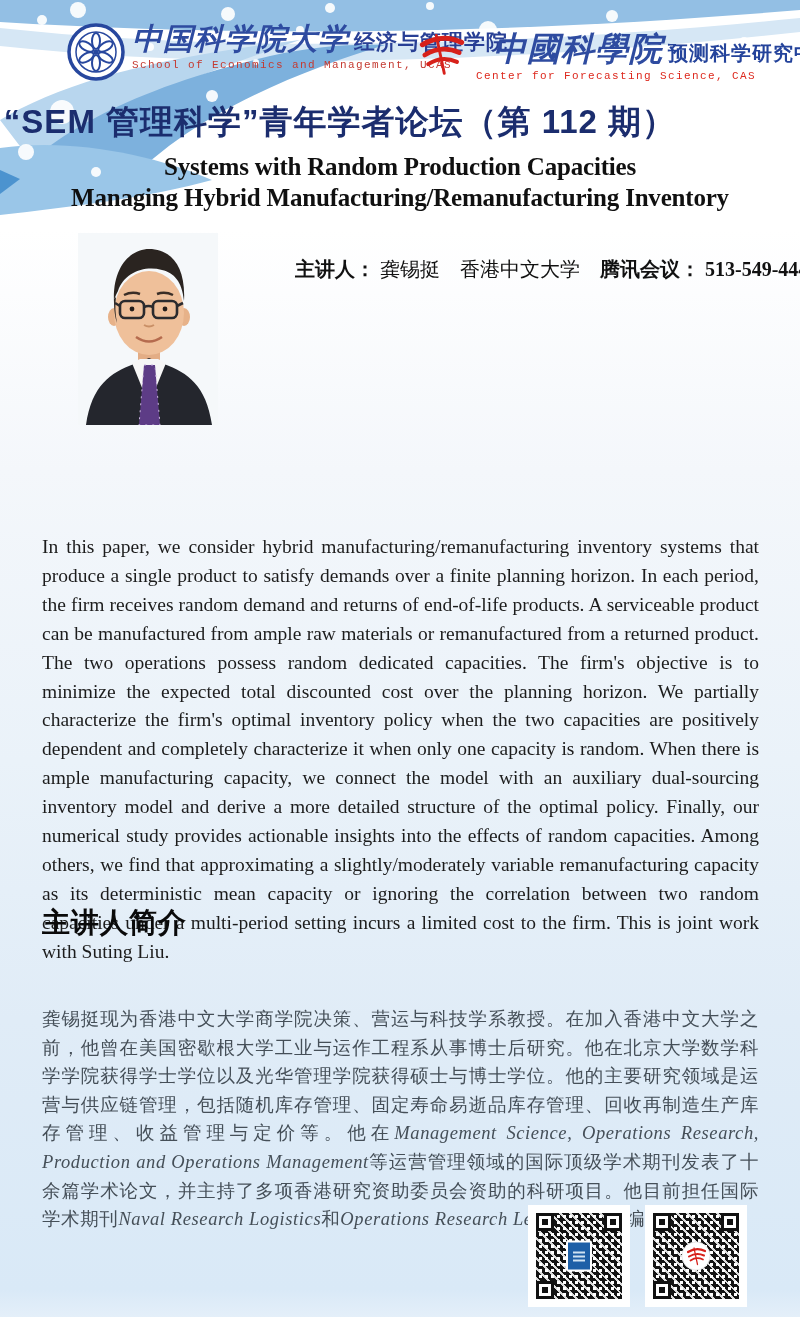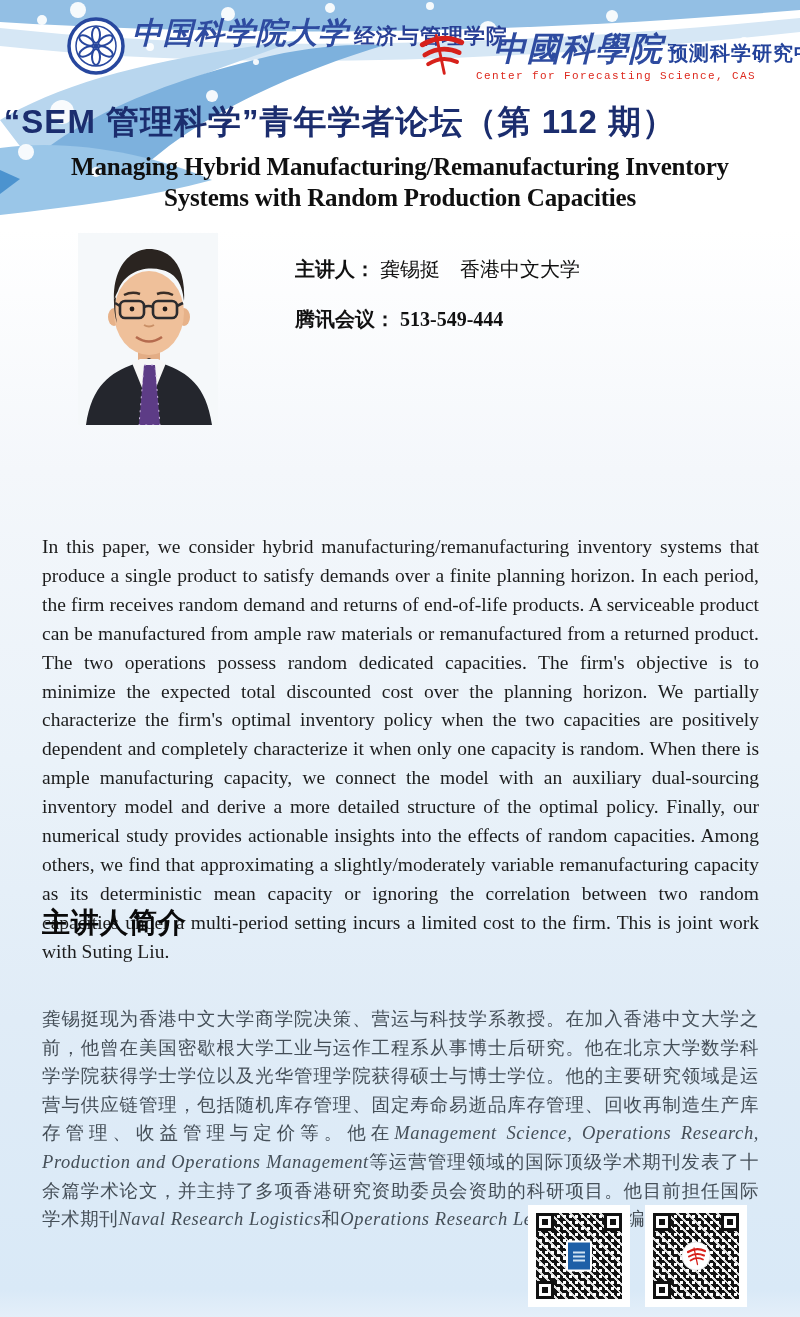--- a/index.html
+++ b/index.html
@@ -3,38 +3,38 @@
 <meta charset="utf-8">
 <style>
   html,body{margin:0;padding:0;}
   body{width:800px;font-family:"Liberation Sans",sans-serif;}
   .poster{
     position:relative;width:800px;height:1317px;overflow:hidden;
     background:linear-gradient(180deg,#ffffff 0px,#ffffff 230px,#f4f7fb 470px,#eaf2f9 760px,#e0ecf7 1020px,#d9e9f7 1290px,#e4eff9 1317px);
   }
   .banner{position:absolute;top:0;left:0;width:800px;height:215px;}
   
-  .logo-left{position:absolute;left:66px;top:16px;display:flex;align-items:flex-start;gap:6px;}
+  .logo-left{position:absolute;left:66px;top:22px;display:flex;align-items:flex-start;gap:6px;}
   .logo-right{position:absolute;left:416px;top:32px;display:flex;align-items:flex-start;gap:8px;}
   .logo-text{display:flex;flex-direction:column;}
   .logo-row1{display:flex;align-items:baseline;gap:5px;white-space:nowrap;}
   .callig{font-family:"Liberation Serif",serif;font-weight:bold;font-style:italic;color:#2e4ba0;font-size:30px;line-height:34px;letter-spacing:1px;}
   .callig.big{font-size:33px;margin-left:17px;}
   .cn-sub{font-weight:bold;color:#283f95;font-size:21px;letter-spacing:1px;}
   .cn-sub2{font-weight:600;color:#24439b;font-size:20px;letter-spacing:1px;}
   .en-red{font-family:"Liberation Mono",monospace;color:#c43a31;font-size:11px;letter-spacing:1.4px;margin-top:3px;white-space:nowrap;}
   .en-red.bright{color:#dd281d;}
   
   .series-title{position:absolute;top:100px;left:0;width:680px;text-align:center;
     font-weight:bold;font-size:33px;color:#1b2d6e;letter-spacing:1px;}
   .talk-title{position:absolute;top:151px;left:0;width:800px;text-align:center;
     font-family:"Liberation Serif",serif;font-weight:bold;font-size:25px;line-height:31px;color:#101010;letter-spacing:-0.2px;}
   
   .photo{position:absolute;left:78px;top:233px;width:140px;height:192px;}
-  .details{position:absolute;left:295px;top:254px;width:480px;display:flex;flex-direction:column;gap:20px;
+  .details{position:absolute;left:295px;top:254px;width:480px;display:flex;flex-direction:row;gap:20px;
     font-family:"Liberation Serif",serif;font-size:20px;color:#111;}
   .detail-row{line-height:30px;white-space:nowrap;}
   .d-label{font-weight:bold;}
   .d-bold{font-weight:bold;}
   
   .section-heading{position:absolute;left:42px;font-weight:bold;font-size:28px;color:#0a0a0a;letter-spacing:1px;}
   .abstract-heading{top:478px;}
   .bio-heading{top:904px;}
   .abstract-body{position:absolute;left:42px;top:533px;width:717px;
     font-family:"Liberation Serif",serif;font-size:19.5px;line-height:28.9px;color:#1c1c1c;
@@ -119,42 +119,43 @@
           <ellipse cx="30" cy="19" rx="4" ry="8" transform="rotate(300 30 30)"></ellipse>
         </g>
         <circle cx="30" cy="30" r="2.6" fill="#27479e"></circle>
       </svg>
     </span>
     <span class="logo-text">
       <span class="logo-row1">
         <span class="callig">中国科学院大学</span>
         <span class="cn-sub">经济与管理学院</span>
       </span>
+      <span class="en-red">School of Economics and Management, UCAS</span>
     </span>
   </div>
 
   <div class="logo-right">
     <span>
       <svg width="52" height="46" viewBox="0 0 40 40">
           <use href="#cas-swirl"></use>
         </svg>
     </span>
     <span class="logo-text">
       <span class="logo-row1">
         <span class="callig big">中國科學院</span>
         <span class="cn-sub2">预测科学研究中心</span>
       </span>
       <span class="en-red bright">Center for Forecasting Science, CAS</span>
     </span>
   </div>
 
   <div class="series-title">“SEM 管理科学”青年学者论坛（第 112 期）</div>
   <div class="talk-title">
+    <div>Systems with Random Production Capacities</div>
     <div>Managing Hybrid Manufacturing/Remanufacturing Inventory</div>
-    <div>Systems with Random Production Capacities</div>
   </div>
 
   <div class="photo">
     <svg width="140" height="192" viewBox="0 0 140 192" xmlns="http://www.w3.org/2000/svg">
       <rect x="0" y="0" width="140" height="192" fill="#f5f8fa"></rect>
       <rect x="60" y="104" width="22" height="32" rx="8" fill="#e3ad85"></rect>
       <path d="M8 192 C14 152 32 140 56 131 L71 125 L86 131 C110 140 128 152 134 192 Z" fill="#24262d"></path>
       <path d="M54 130 L71 172 L88 130 L80 126 L62 126 Z" fill="#f6f6f6"></path>
       <path d="M66 132 L77 132 L82 192 L61 192 Z" fill="#5d3c86"></path>
       <path d="M66 132 L77 132 L82 192 L61 192 Z" fill="none" stroke="#cbb6e0" stroke-width="1" stroke-dasharray="2 5"></path>

